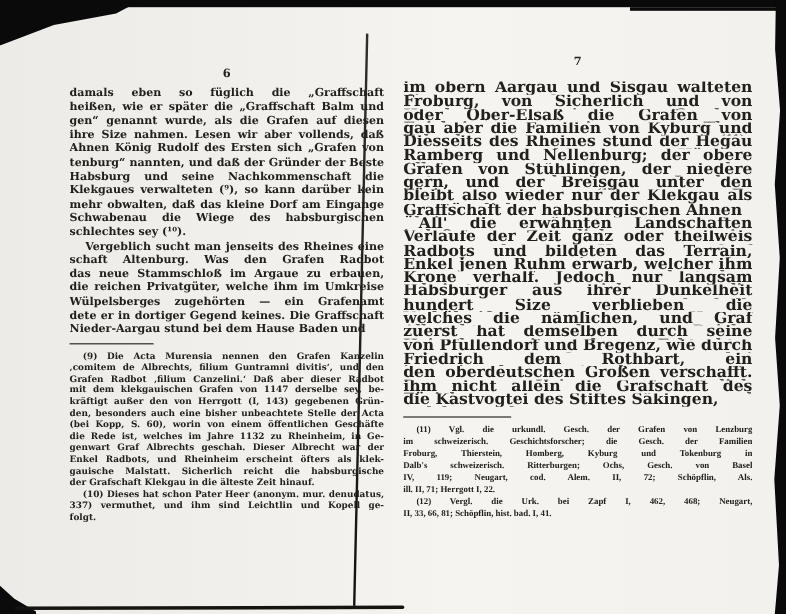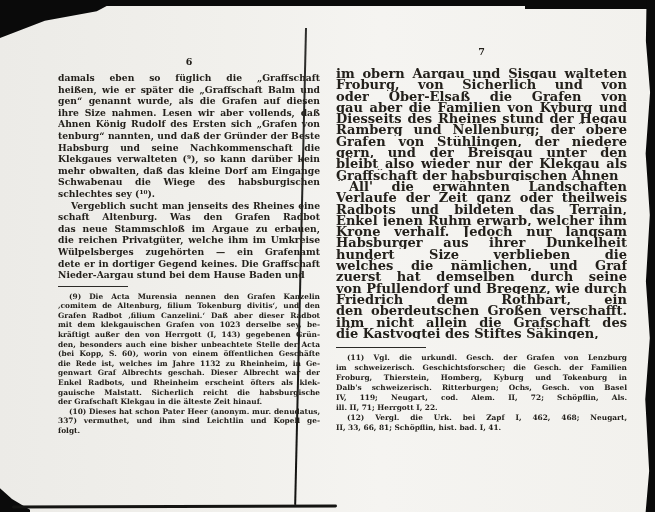--- a/index.html
+++ b/index.html
@@ -34,21 +34,21 @@
   .line { overflow:hidden; text-align:justify; font-weight:bold; }
   .line::after { content:""; display:inline-block; width:100%; height:0; }
   .line.last { text-align:left; }
   .line.last::after { display:none; }
   .para.indent .line.first { text-indent:13px; }
   .fn .line.first { text-indent:11px; }
 
   .page-left  .body .line { font-size:9.2px; line-height:11.6px; height:11.6px; }
   .page-right .body .line { font-size:13px; line-height:11.3px; height:11.3px; }
   .fn .line { font-size:7.4px; line-height:9.6px; height:9.6px; }
-  .page-right .fn .line { line-height:10px; height:10px; }
+  .page-right .fn .line { line-height:10px; height:10px;font-family:Liberation Serif, serif; }
 
   .fnrule { border-top:1px solid #2b2a27; margin:5px 0 5px 0; }
   .page-left .fnrule { width:70px; }
   .page-right .fnrule { width:90px; margin-top:8px; }
 </style>
 </head>
 <body>
 
 <div class="scan">
 
@@ -82,23 +82,23 @@
           <div class="line">die reichen Privatgüter, welche ihm im Umkreise des</div>
           <div class="line">Wülpelsberges zugehörten — ein Grafenamt beklei-</div>
           <div class="line">dete er in dortiger Gegend keines.  Die Graffschaft von</div>
           <div class="line last">Nieder-Aargau stund bei dem Hause Baden und Lenzburg;</div>
         </div>
     </div>
     <div class="fnrule"></div>
     <div class="footnotes">
       <div class="fn">
           <div class="line first">(9) Die Acta Murensia nennen den Grafen Kanzelin</div>
-          <div class="line">‚comitem de Altenburg, filium Tokenburg divitis‘, und den</div>
+          <div class="line">‚comitem de Albrechts, filium Guntramni divitis‘, und den</div>
           <div class="line">Grafen Radbot ‚filium Canzelini.‘  Daß aber dieser Radbot</div>
-          <div class="line">mit dem klekgauischen Grafen von 1023 derselbe sey, be-</div>
+          <div class="line">mit dem klekgauischen Grafen von 1147 derselbe sey, be-</div>
           <div class="line">kräftigt außer den von Herrgott (I, 143) gegebenen Grün-</div>
           <div class="line">den, besonders auch eine bisher unbeachtete Stelle der Acta</div>
           <div class="line">(bei Kopp, S. 60), worin von einem öffentlichen Geschäfte</div>
           <div class="line">die Rede ist, welches im Jahre 1132 zu Rheinheim, in Ge-</div>
           <div class="line">genwart Graf Albrechts geschah.  Dieser Albrecht war der</div>
           <div class="line">Enkel Radbots, und Rheinheim erscheint öfters als klek-</div>
           <div class="line">gauische Malstatt. Sicherlich reicht die habsburgische Inhabung</div>
           <div class="line last">der Grafschaft Klekgau in die älteste Zeit hinauf.</div>
         </div>
       <div class="fn">

